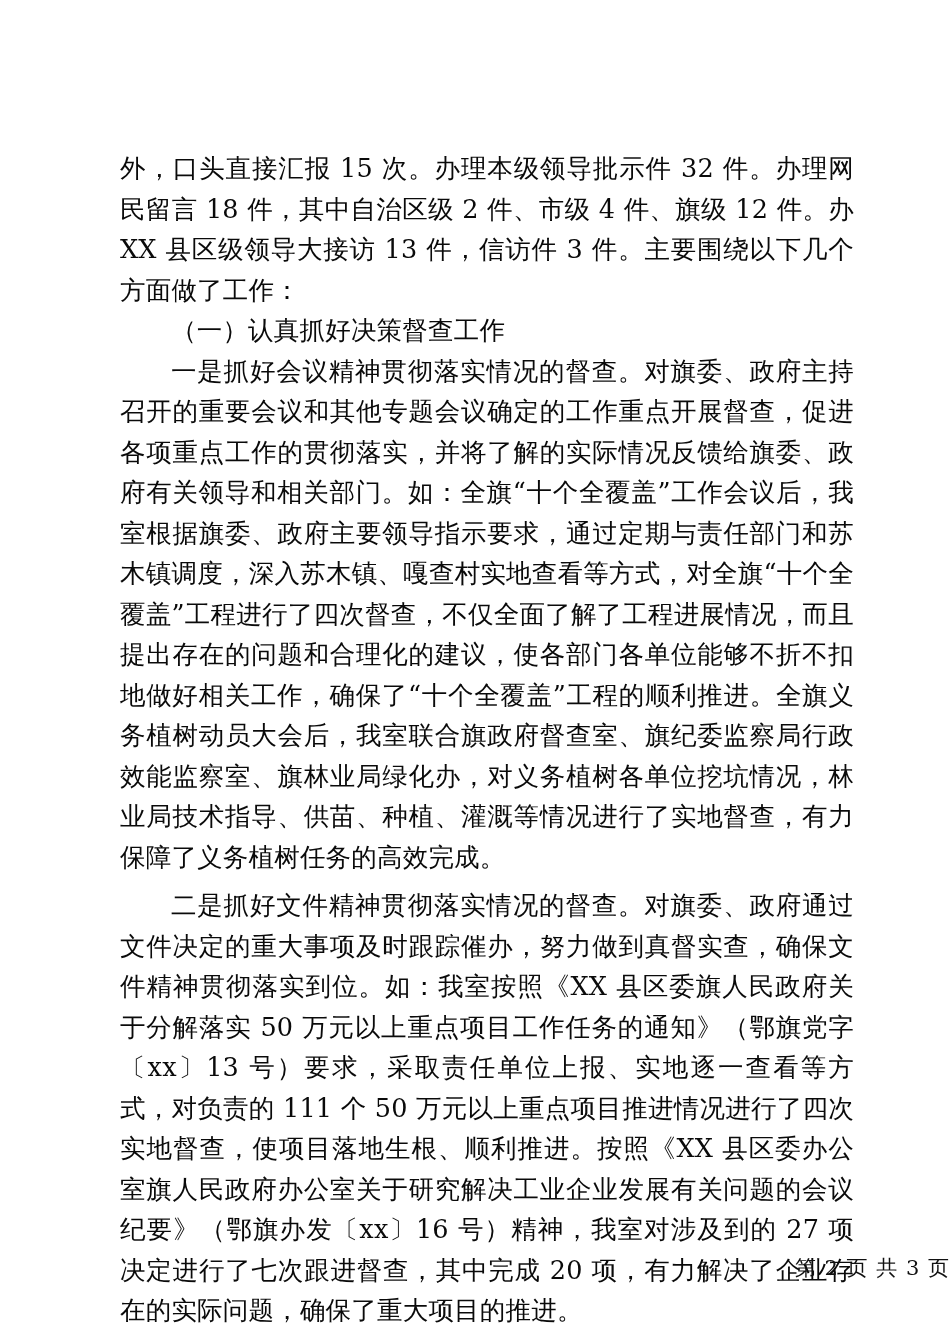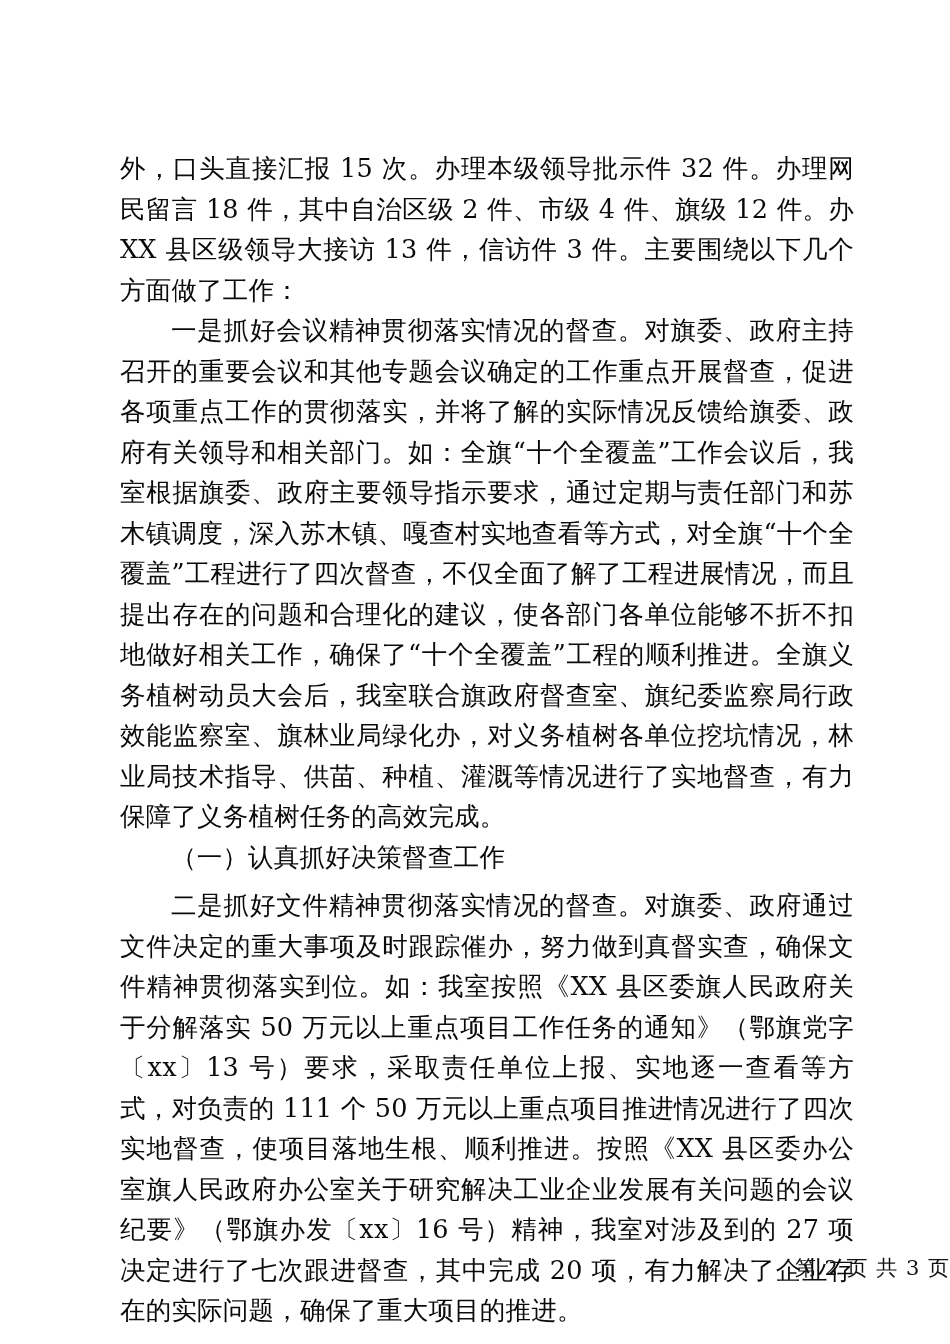--- a/index.html
+++ b/index.html
@@ -58,23 +58,23 @@
 </style>
 </head>
 <body>
 
 <div class="page">
 
   <div class="doc-body">
 
     <p class="para noindent">外，口头直接汇报 15 次。办理本级领导批示件 32 件。办理网民留言 18 件，其中自治区级 2 件、市级 4 件、旗级 12 件。办 XX 县区级领导大接访 13 件，信访件 3 件。主要围绕以下几个方面做了工作：</p>
 
+    <p class="para">（一）认真抓好决策督查工作</p>
+
     <p class="para">一是抓好会议精神贯彻落实情况的督查。对旗委、政府主持召开的重要会议和其他专题会议确定的工作重点开展督查，促进各项重点工作的贯彻落实，并将了解的实际情况反馈给旗委、政府有关领导和相关部门。如：全旗“十个全覆盖”工作会议后，我室根据旗委、政府主要领导指示要求，通过定期与责任部门和苏木镇调度，深入苏木镇、嘎查村实地查看等方式，对全旗“十个全覆盖”工程进行了四次督查，不仅全面了解了工程进展情况，而且提出存在的问题和合理化的建议，使各部门各单位能够不折不扣地做好相关工作，确保了“十个全覆盖”工程的顺利推进。全旗义务植树动员大会后，我室联合旗政府督查室、旗纪委监察局行政效能监察室、旗林业局绿化办，对义务植树各单位挖坑情况，林业局技术指导、供苗、种植、灌溉等情况进行了实地督查，有力保障了义务植树任务的高效完成。</p>
-
-    <p class="para">（一）认真抓好决策督查工作</p>
 
     <div class="gap"></div>
 
     <p class="para">二是抓好文件精神贯彻落实情况的督查。对旗委、政府通过文件决定的重大事项及时跟踪催办，努力做到真督实查，确保文件精神贯彻落实到位。如：我室按照《XX 县区委旗人民政府关于分解落实 50 万元以上重点项目工作任务的通知》（鄂旗党字〔xx〕13 号）要求，采取责任单位上报、实地逐一查看等方式，对负责的 111 个 50 万元以上重点项目推进情况进行了四次实地督查，使项目落地生根、顺利推进。按照《XX 县区委办公室旗人民政府办公室关于研究解决工业企业发展有关问题的会议纪要》（鄂旗办发〔xx〕16 号）精神，我室对涉及到的 27 项决定进行了七次跟进督查，其中完成 20 项，有力解决了企业存在的实际问题，确保了重大项目的推进。</p>
 
     <div class="gap"></div>
 
     <p class="para">三是抓好领导关注的重点问题的督查。“三联六助一行动”工作是今年督查的一项重点工作，我室按照旗委、政府领导指示要求，与纪委监察局、宣传部、旗政府督查室，多次协</p>
 
   </div>

